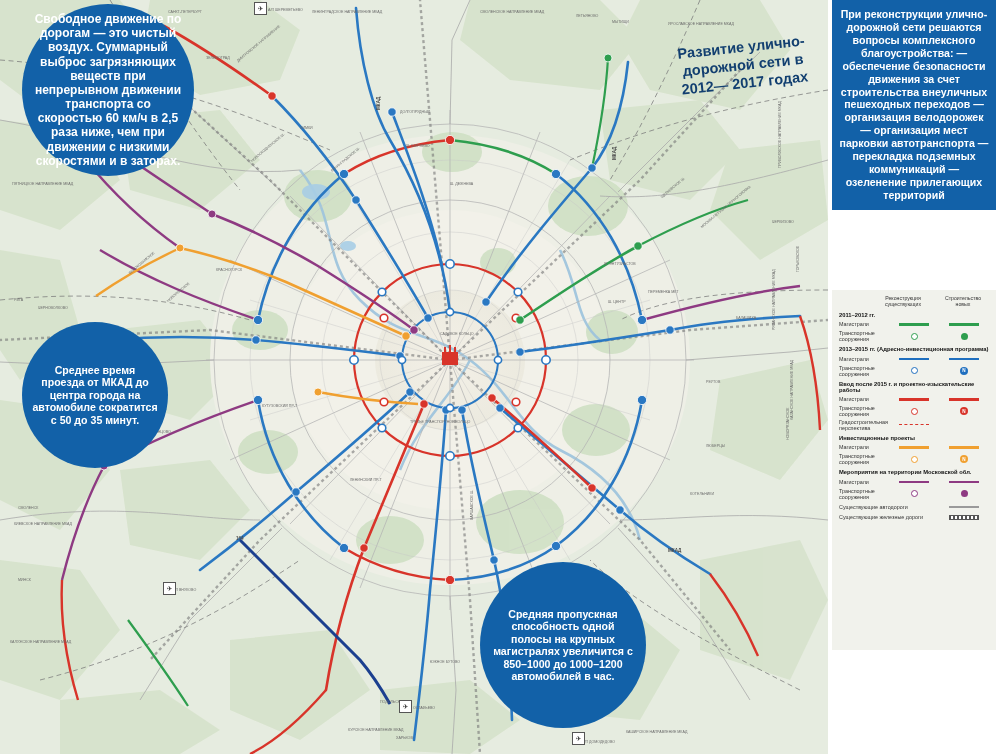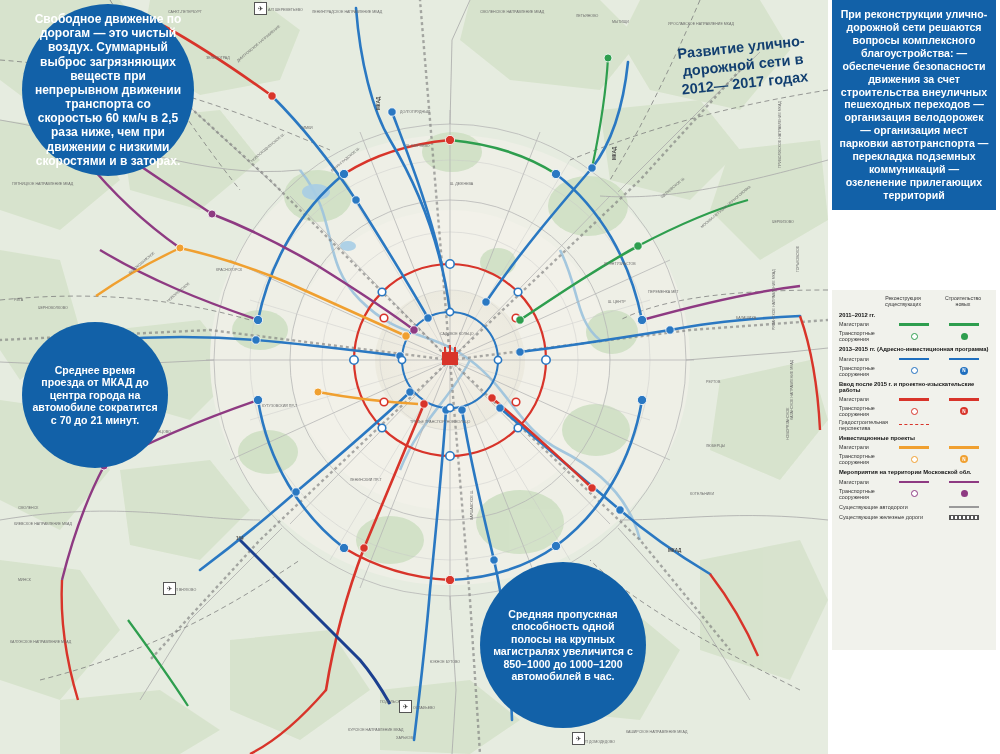--- a/index.html
+++ b/index.html
@@ -596,21 +596,21 @@
         <div class="airport-box" style="left: 399px; top: 700px;">✈</div>
         <div class="airport-box" style="left: 572px; top: 732px;">✈</div>
       </div>
 
     <div id="map-title">Развитие улично-дорожной сети в 2012— 2017 годах</div>
 
     <div class="bubble" id="bubble-air">
       <span>Свободное движение по дорогам — это чистый воздух. Суммарный выброс загрязняющих веществ при непрерывном движении транспорта со скоростью 60 км/ч в 2,5 раза ниже, чем при движении с низкими скоростями и в заторах.</span>
     </div>
     <div class="bubble" id="bubble-time">
-      <span>Среднее время проезда от МКАД до центра города на автомобиле сократится с 70 до 21 минут.</span>
+      <span>Среднее время проезда от МКАД до центра города на автомобиле сократится с 50 до 35 минут.</span>
     </div>
     <div class="bubble" id="bubble-capacity">
       <span>Средняя пропускная способность одной полосы на крупных магистралях увеличится с 850–1000 до 1000–1200 автомобилей в час.</span>
     </div>
   </div>
 
   <div class="right-panel">
 
     <div class="panel-box" id="panel-top">
       <span>При реконструкции улично-дорожной сети решаются вопросы комплексного благоустройства: — обеспечение безопасности движения за счет строительства внеуличных пешеходных переходов — организация велодорожек — организация мест парковки автотранспорта — перекладка подземных коммуникаций — озеленение прилегающих территорий</span>

